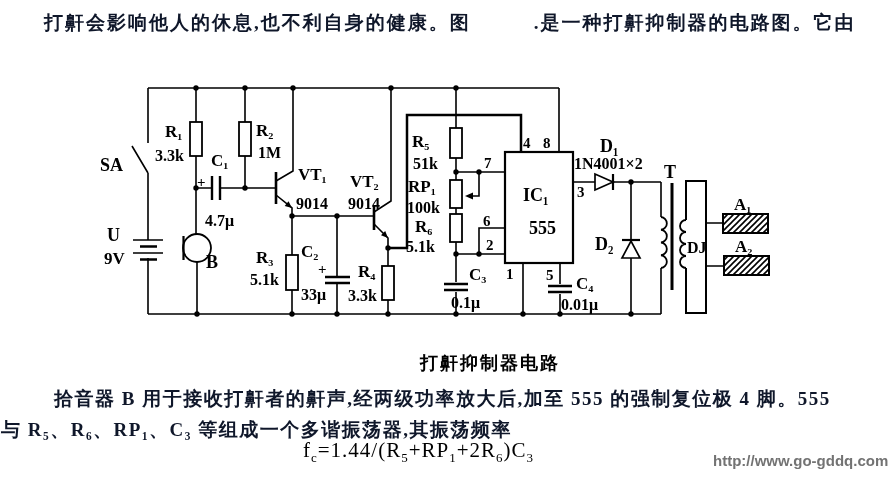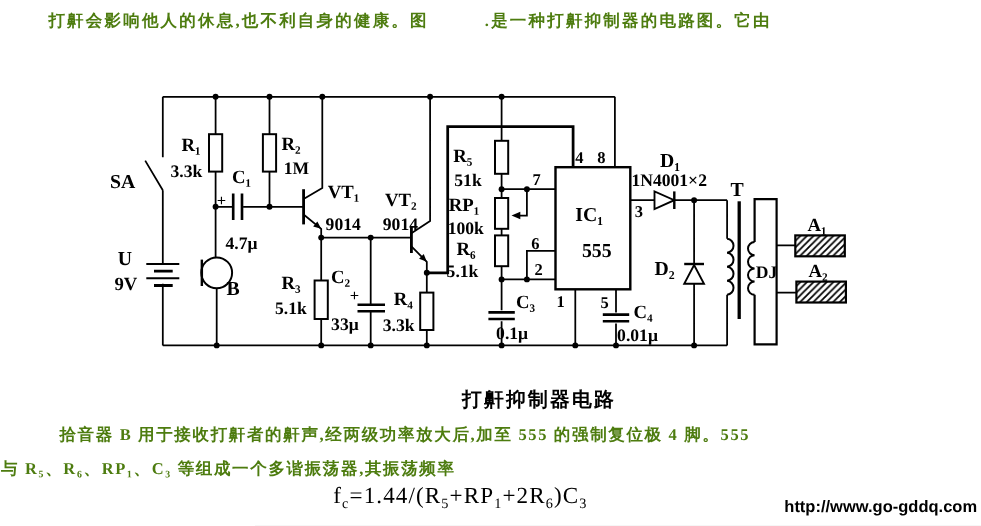--- a/index.html
+++ b/index.html
@@ -1,19 +1,19 @@
 <!DOCTYPE html>
 <html><head>
 <meta charset="utf-8">
 <style>
   html,body{margin:0;padding:0;background:#e8e8e8;}
   #page{position:relative;width:892px;height:478px;background:#ffffff;overflow:hidden;
         font-family:"Liberation Serif",serif;color:#000;}
-  .cjk{position:absolute;font-weight:bold;font-size:15px;letter-spacing:2px;
-       white-space:nowrap;color:#4d7c0f;}
+  .cjk{position:absolute;font-weight:bold;font-size:19px;letter-spacing:2px;
+       white-space:nowrap;color:#0f172a;}
   .caption{position:absolute;font-weight:bold;font-size:18px;letter-spacing:2px;white-space:nowrap;}
   .formula{position:absolute;font-size:21px;font-weight:normal;letter-spacing:1px;white-space:nowrap;}
   .formula sub{font-size:13px;}
   .watermark{position:absolute;font-family:"Liberation Sans",sans-serif;font-weight:bold;
              font-size:15px;letter-spacing:0px;}
   svg text{font-family:"Liberation Serif",serif;font-weight:bold;fill:#000;}
   .lbl{font-size:17px;}
   .val{font-size:16px;}
   .pin{font-size:15px;}
   .big{font-size:18px;}
@@ -233,14 +233,14 @@
     </g>
   </svg>
 
   <div class="caption" style="left:420px;top:351px;">打鼾抑制器电路</div>
 
   <div class="cjk" style="left:54px;top:386px;letter-spacing:1.5px;">拾音器 B 用于接收打鼾者的鼾声,经两级功率放大后,加至 555 的强制复位极 4 脚。555</div>
   <div class="cjk" style="left:1px;top:417px;letter-spacing:1.5px;text-align:center;">与 R₅、R₆、RP₁、C₃ 等组成一个多谐振荡器,其振荡频率</div>
 
   <div class="formula" style="left:303px;top:438px;">f<sub>c</sub>=1.44/(R<sub>5</sub>+RP<sub>1</sub>+2R<sub>6</sub>)C<sub>3</sub></div>
 
-  <div class="watermark" style="left: 713px; top: 452px; color: #000000;">http://www.go-gddq.com</div>
+  <div class="watermark" style="left: 713px; top: 452px; color: #737373;">http://www.go-gddq.com</div>
 </div>
 
 </body></html>

